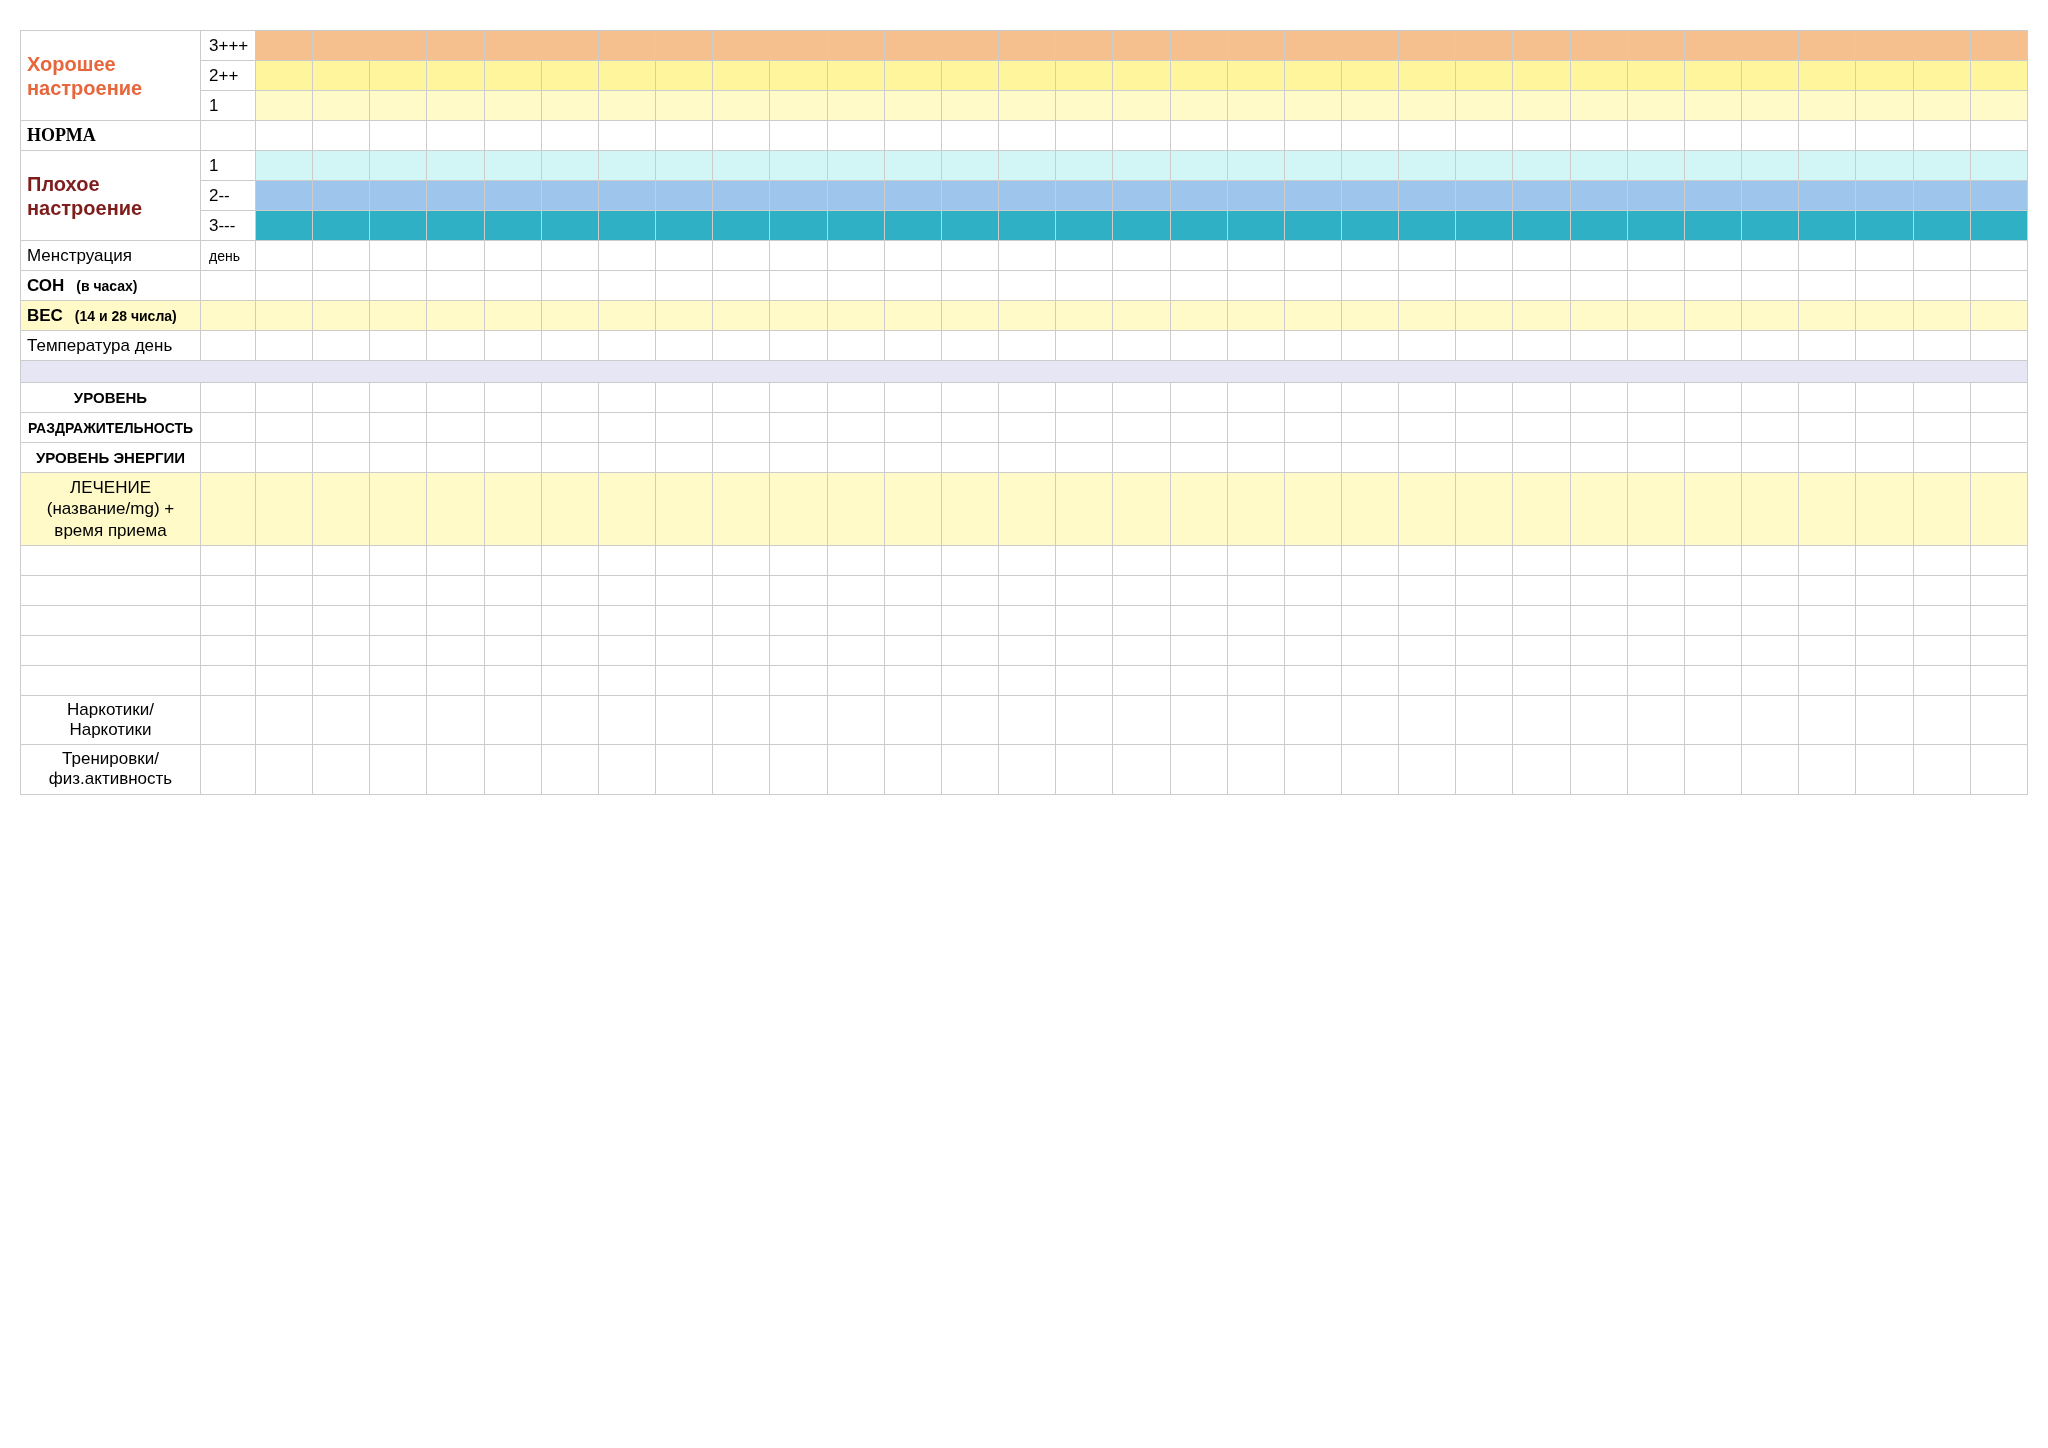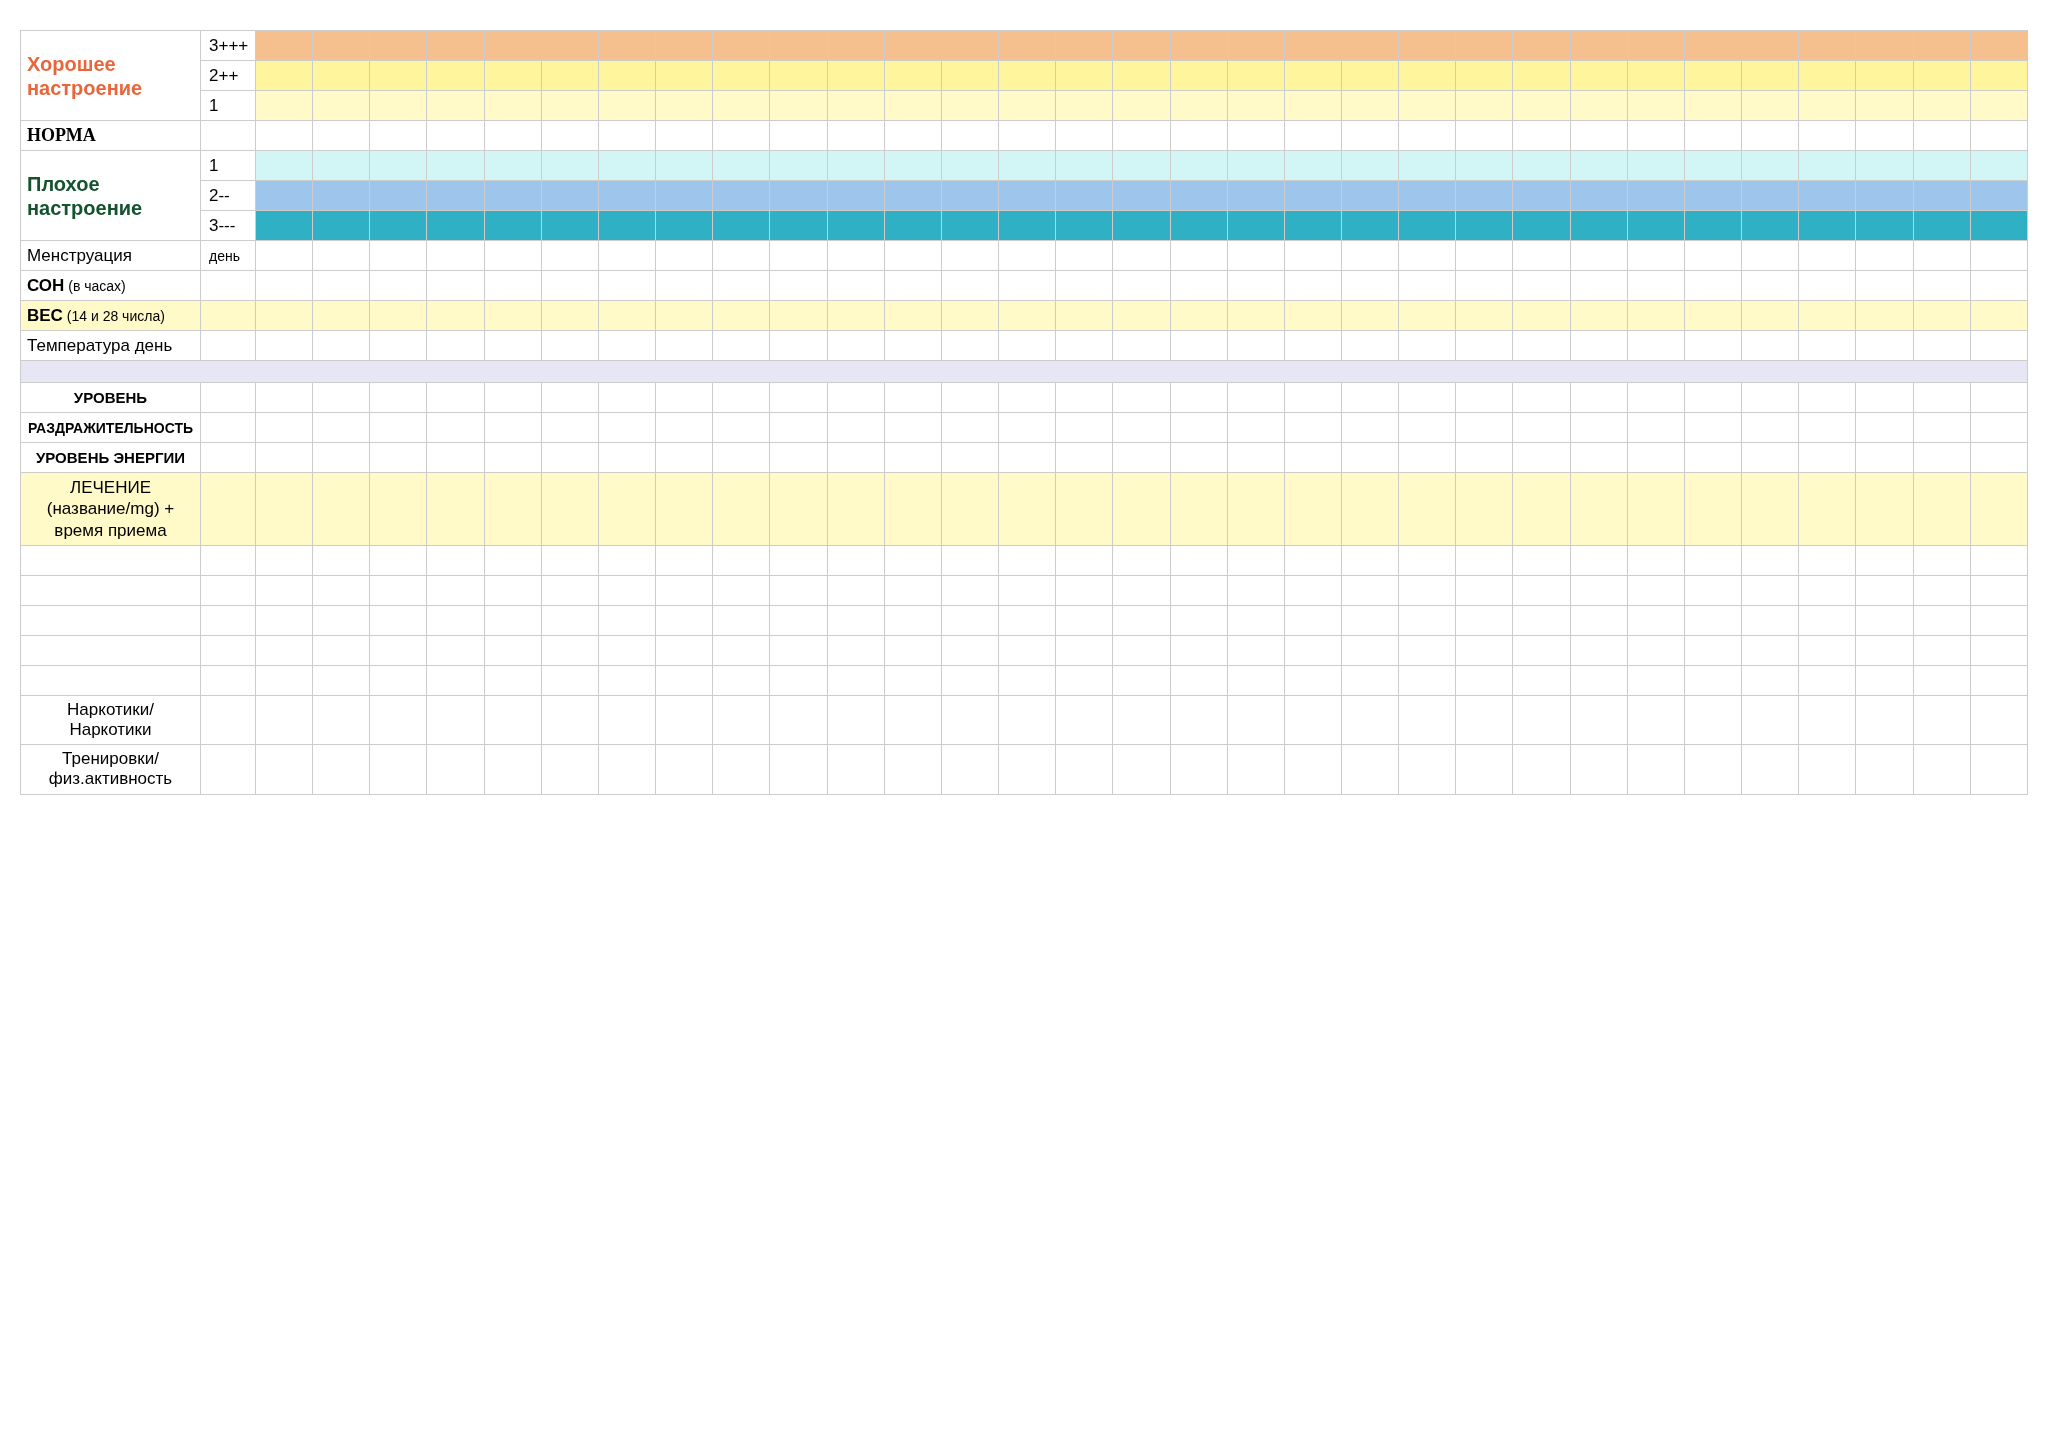--- a/index.html
+++ b/index.html
@@ -20,26 +20,26 @@
     border: 1px solid #ccc;
     padding: 4px 6px;
     height: 30px;
     vertical-align: middle;
     overflow: hidden;
   }
   .col-label { width: 180px; text-align: left; }
   .col-sub { width: 55px; text-align: left; padding-left: 8px; }
   .col-day { width: auto; }
   .header-good { color: #e8663c; font-weight: bold; font-size: 20px; line-height: 1.2; }
-  .header-bad { color: #14532d; font-weight: bold; font-size: 20px; line-height: 1.2; }
+  .header-bad { color: #7f1d1d; font-weight: bold; font-size: 20px; line-height: 1.2; }
   .header-norm { font-weight: bold; font-size: 18px; font-family: Liberation Serif, serif; }
   .left-label { text-align: left; }
   .center-label { text-align: center; }
   .bold { font-weight: bold; }
-  .small-note { font-weight: normal; font-size: 14px; }
+  .small-note { font-weight: bold; font-size: 14px; margin-left: 8px; }
   .bg-orange { background: #f6bf8e; }
   .bg-yellow1 { background: #fff59d; }
   .bg-yellow2 { background: #fffac8; }
   .bg-cyan1 { background: #d2f5f5; }
   .bg-blue1 { background: #9ec5ec; }
   .bg-teal { background: #2fb0c4; }
   .bg-pale-yellow { background: #fffac8; }
   .bg-lavender { background: #e6e6f5; }
   .tall-row td { height: 60px; }
   .mid-row td { height: 40px; }

